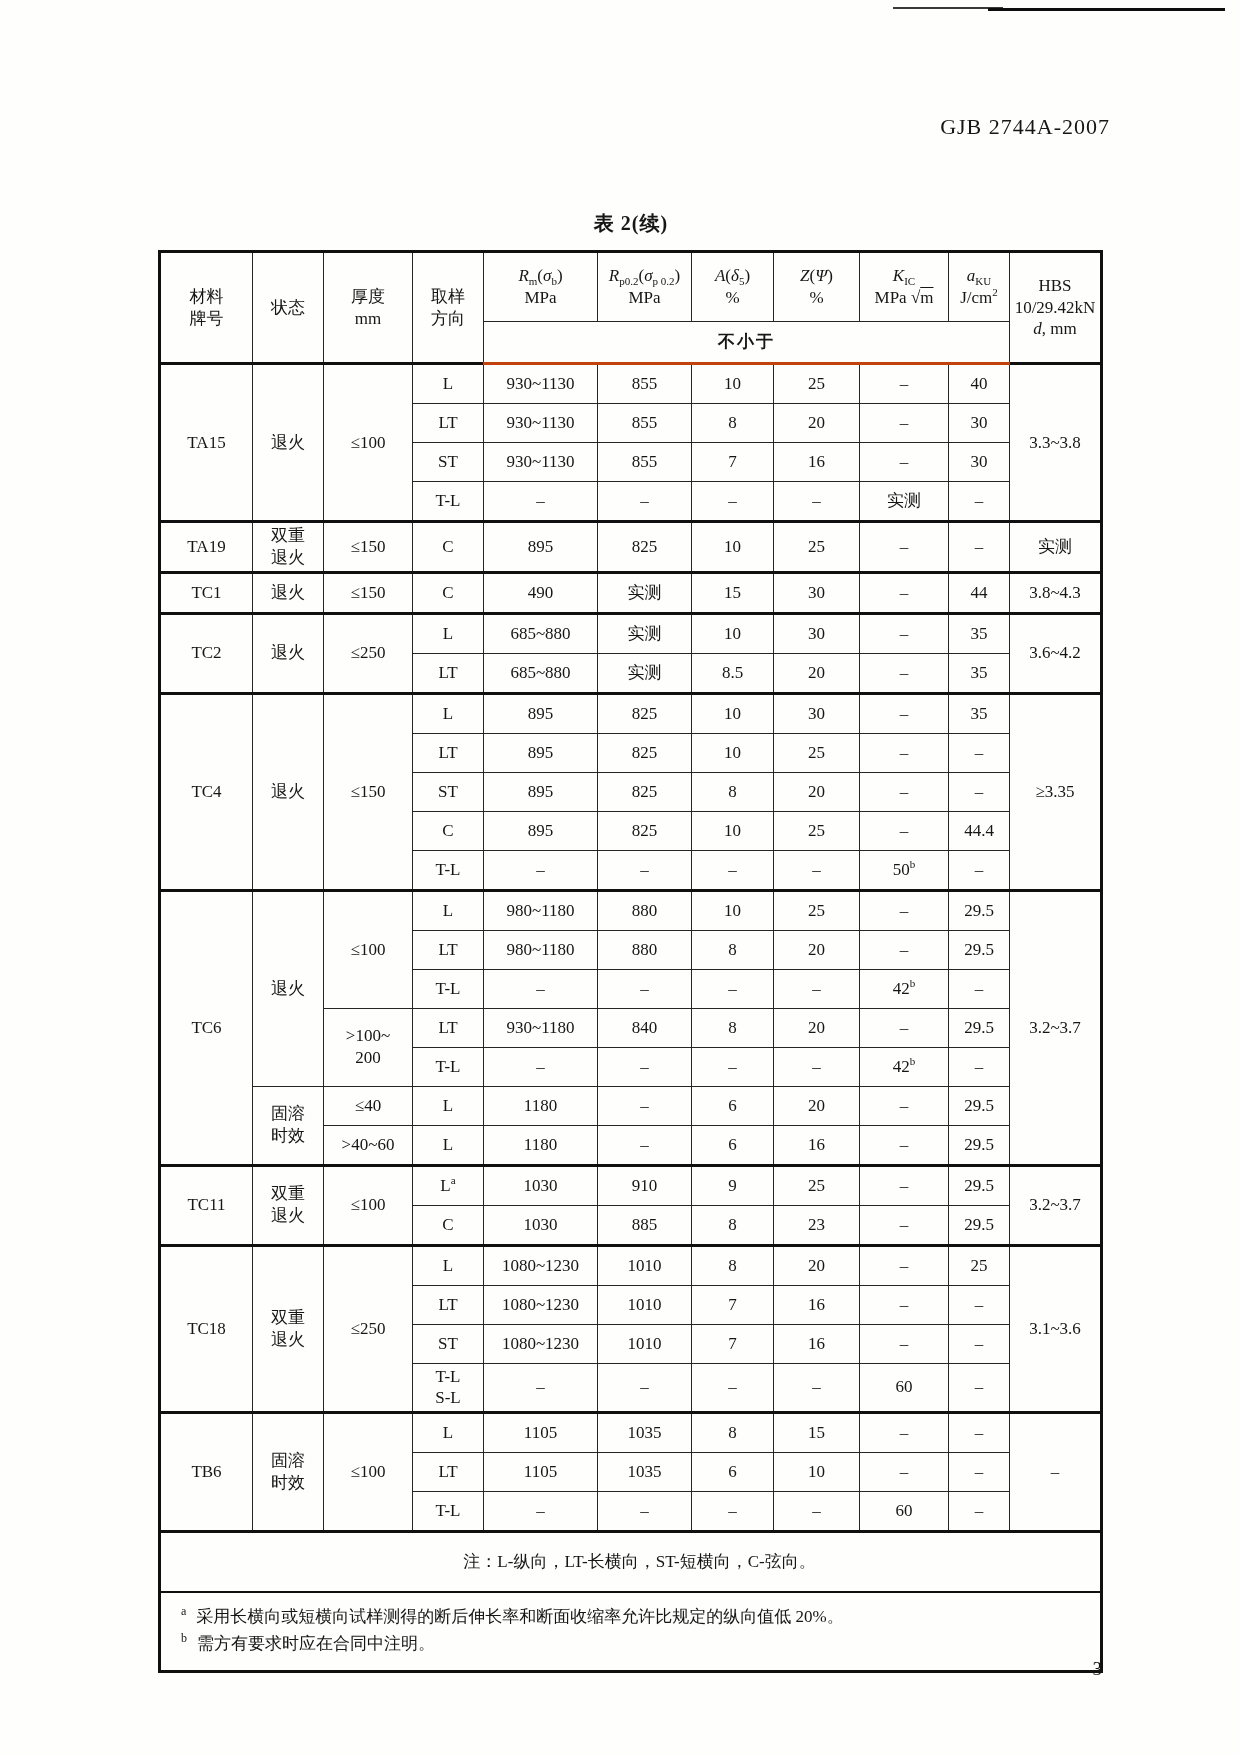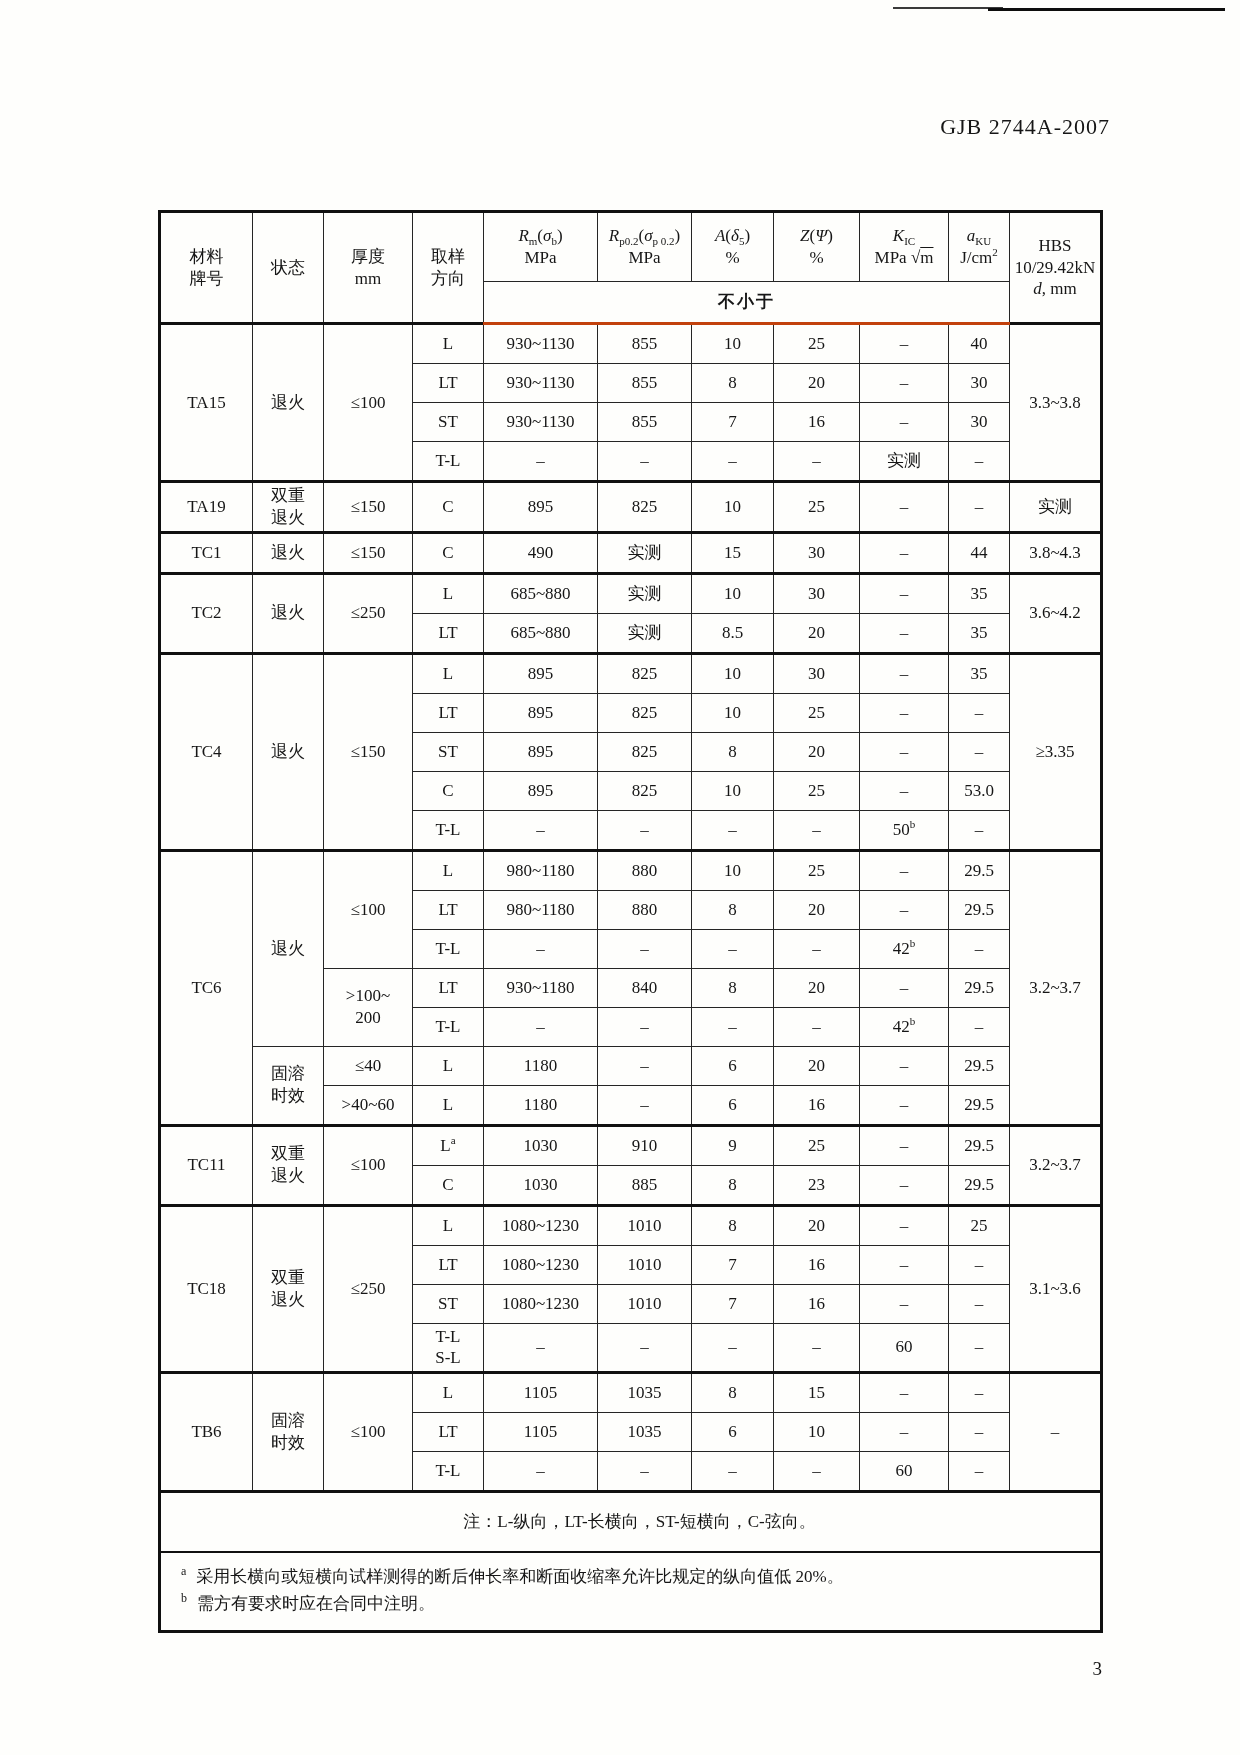--- a/index.html
+++ b/index.html
@@ -57,20 +57,21 @@
 <div class="page">
 
   <div class="top-rule">
     <span class="seg1"></span>
     <span class="seg2"></span>
   </div>
 
   <div class="std-code">GJB 2744A-2007</div>
 
   <div class="content">
+    <div class="tbl-title">表 2(续)</div>
     <table id="spec-table">
       <colgroup>
         <col style="width:93px">
           <col style="width:71px">
           <col style="width:89px">
         <col style="width:71px">
           <col style="width:114px">
           <col style="width:94px">
         <col style="width:82px">
           <col style="width:86px">
@@ -216,21 +217,21 @@
             <td>–</td>
             <td>–</td>
           </tr>
           <tr>
             <td>C</td>
             <td>895</td>
             <td>825</td>
             <td>10</td>
             <td>25</td>
             <td>–</td>
-            <td>53.0</td>
+            <td>44.4</td>
           </tr>
           <tr>
             <td>T-L</td>
             <td>–</td>
             <td>–</td>
             <td>–</td>
             <td>–</td>
             <td>50<sup>b</sup></td>
             <td>–</td>
           </tr>

